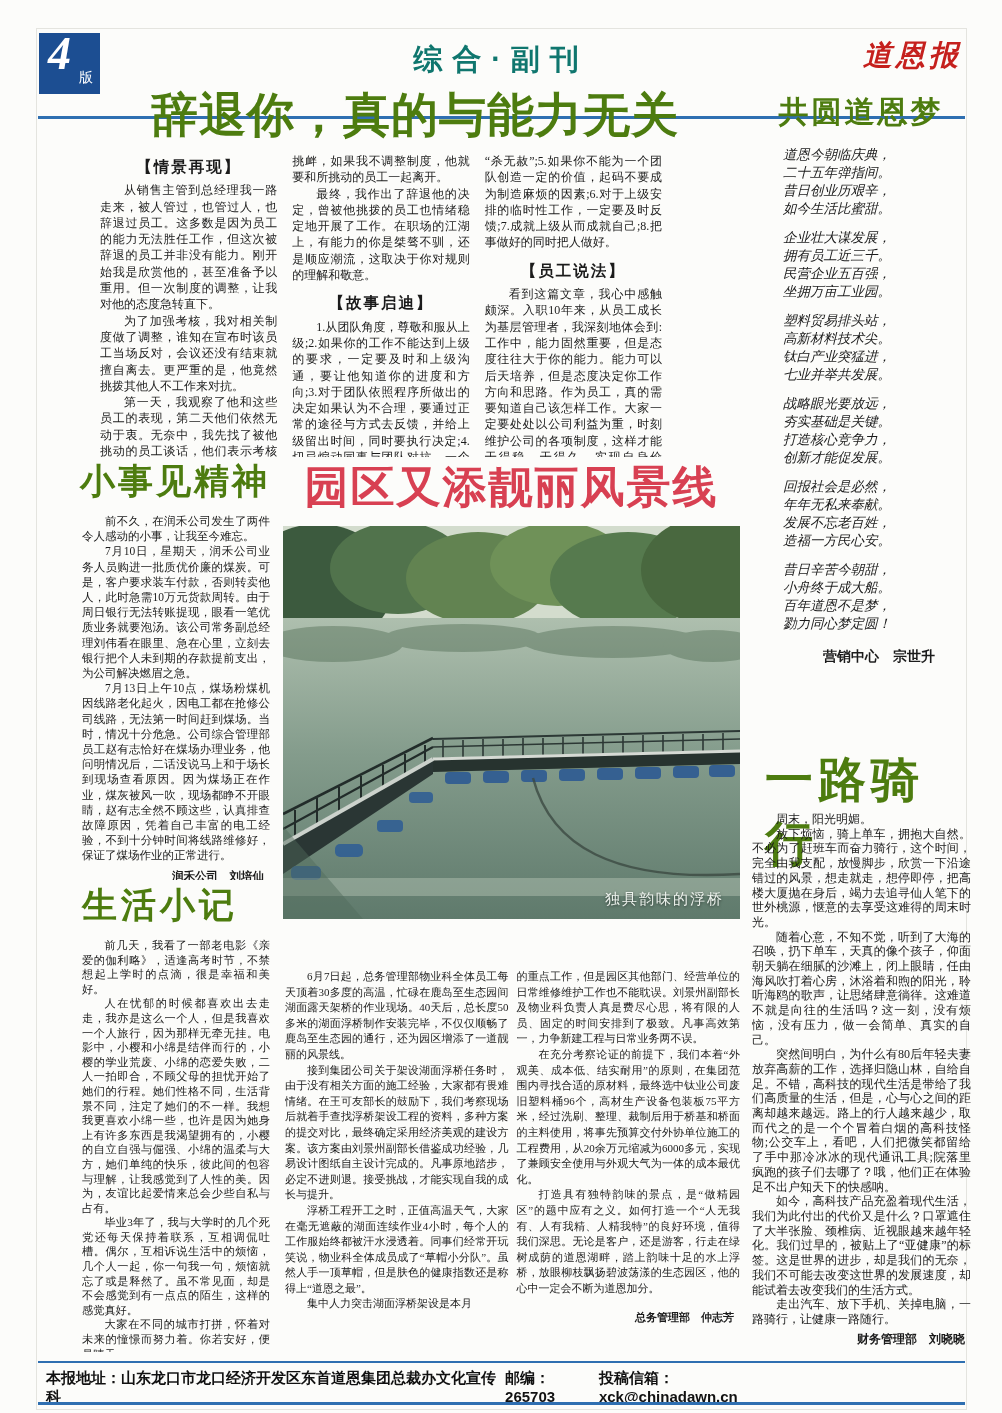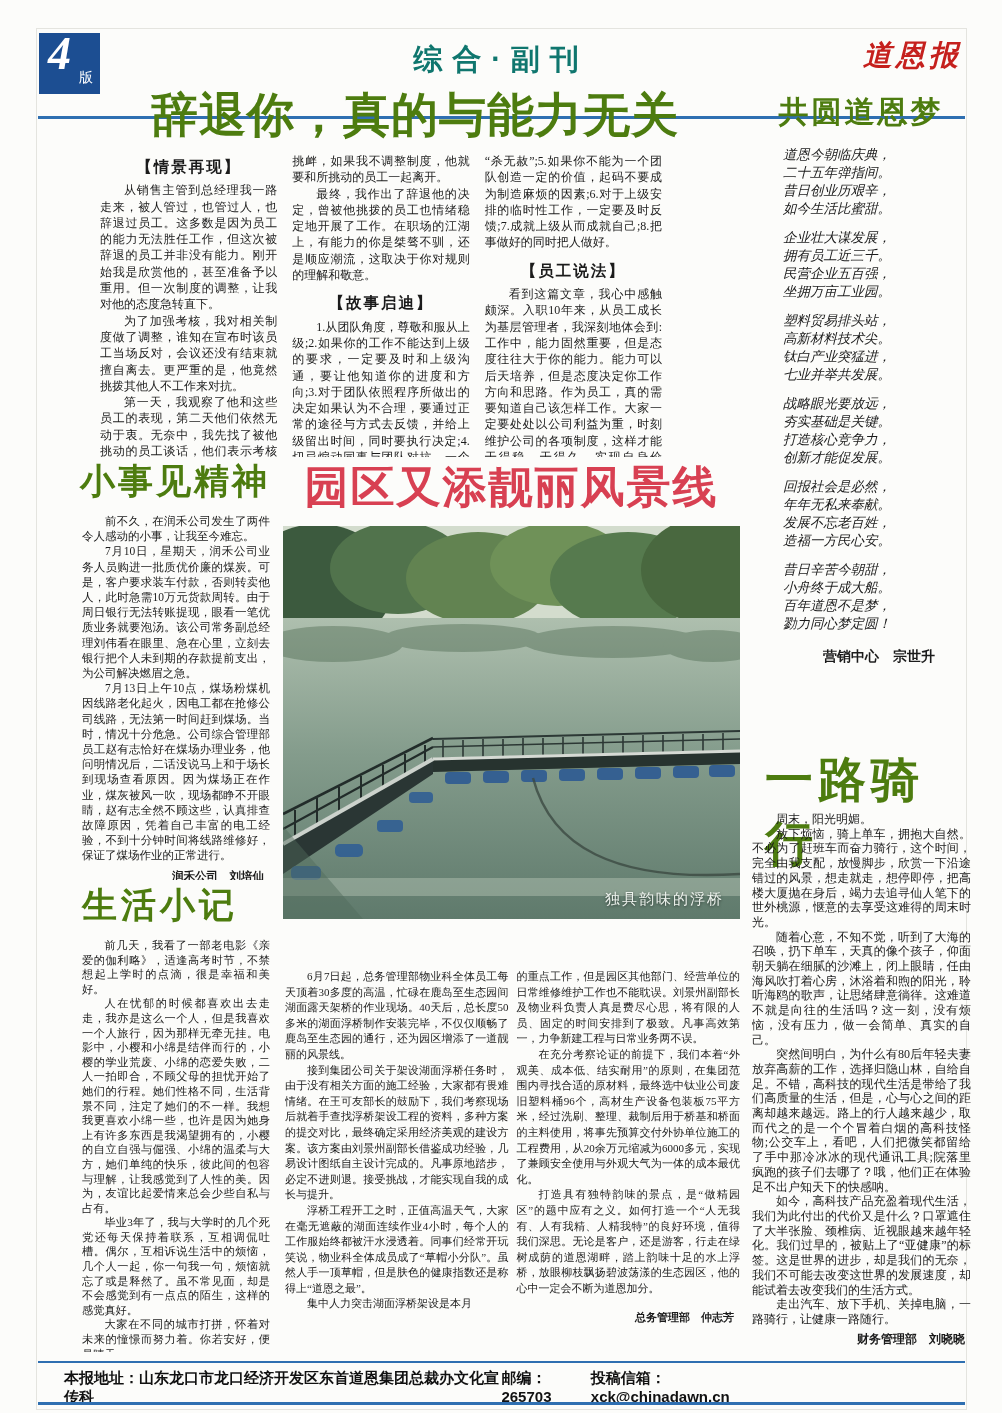--- a/index.html
+++ b/index.html
@@ -52,21 +52,21 @@
   .photo svg{display:block;}
   .photo-caption{position:absolute;right:16px;bottom:10px;color:#eef3ee;font-size:15px;letter-spacing:2px;
         font-family:"Liberation Sans",sans-serif;text-shadow:0 1px 3px rgba(0,0,0,.55);}
   .bridge-cols{left:285px;top:930px;width:455px;height:442px;display:flex;gap:8px;overflow:hidden;
         font-size:11px;line-height:15.6px;margin-top:39px;}
   .bridge-cols .col{flex:1;}
   
   .rule-foot{left:38px;top:1361px;width:927px;height:2px;}
   .rule-bottom{left:38px;top:1402px;width:927px;height:3px;}
   .footer-row{left:38px;top:1369px;width:780px;display:flex;justify-content:space-between;
-        box-sizing:border-box;padding:0 26px;font-family:"Liberation Sans",sans-serif;
+        box-sizing:border-box;padding:0 8px;font-family:"Liberation Sans",sans-serif;
         font-weight:bold;font-size:15px;color:#111;}
 </style>
 </head>
 <body>
 
 <div id="page">
   <div class="abs frame"></div>
 
   <div class="abs pagebox">
     <span class="num">4</span>

